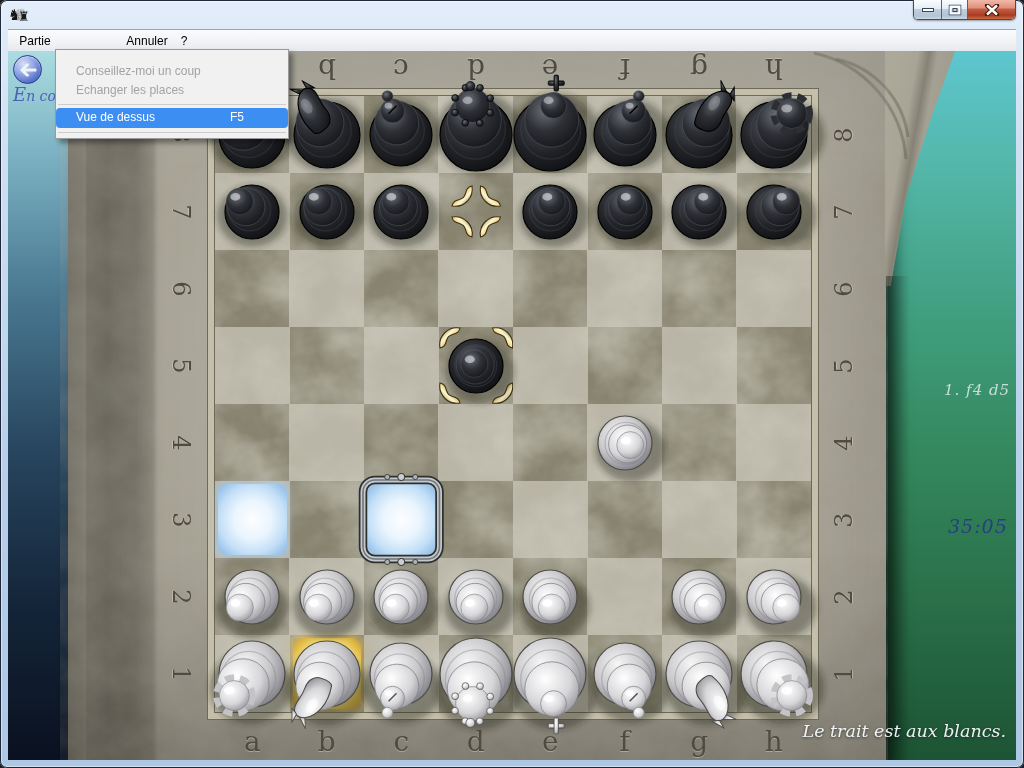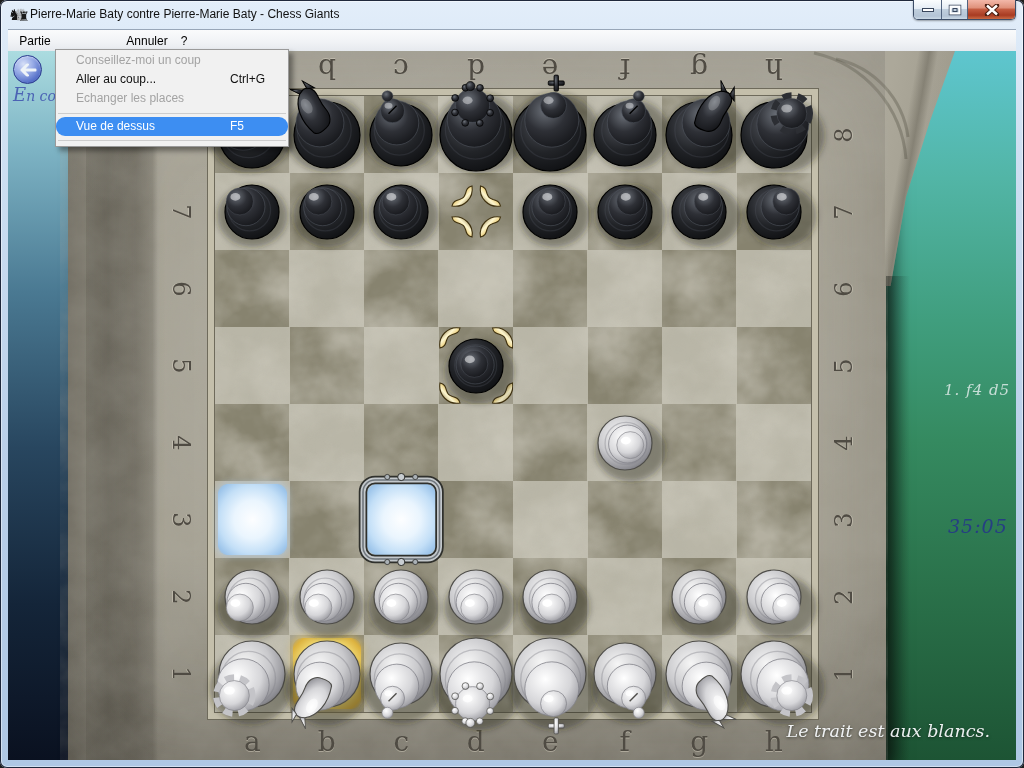--- a/index.html
+++ b/index.html
@@ -61,46 +61,46 @@
          background:linear-gradient(90deg, rgba(8,14,10,.45), rgba(8,14,10,.22) 40%, rgba(8,14,10,0));}
   .frame-band{position:absolute;border:1px solid #6e6a5b;background:#c4bfab;}
   .grid-wrap{position:absolute;border:1px solid #6e6a5b;}
   .grid{position:absolute;inset:0;
         background:repeating-conic-gradient(var(--light) 0 90deg, var(--dark) 90deg 180deg);
         background-size:149px 154px;}
   .coord{position:absolute;font-family:"DejaVu Serif","Liberation Serif",serif;color:#4f4b43;
          text-shadow:0 1px 0 rgba(222,216,200,.45);transform-origin:center;}
   .noise-svg{position:absolute;left:0;top:0;pointer-events:none;}
   
-  .hl{position:absolute;border-radius:9px;}
+  .hl{position:absolute;border-radius:4px;}
   .hl.selected{background:radial-gradient(ellipse at center,#fffbe0 0%,#fdf3b0 35%,#f3dc74 62%,#dcb23f 85%,rgba(190,150,60,0) 100%);
                box-shadow:0 0 8px rgba(235,200,90,.9);}
   .hl.target{background:radial-gradient(ellipse at center,#fdfeff 0%,#eaf5fe 38%,#c3dff7 68%,#9cc4ea 88%,rgba(150,190,230,0) 100%);
              box-shadow:0 0 7px rgba(170,205,240,.8);}
   .ornate{position:absolute;pointer-events:none;}
   .marker{position:absolute;pointer-events:none;}
   .piece{position:absolute;pointer-events:none;}
   
   .back-btn{position:absolute;left:5px;top:4px;width:27px;height:27px;border-radius:50%;
             background:radial-gradient(circle at 35% 30%, #d6dff7 0%, #96aae6 38%, #5570c8 72%, #3a50a8 100%);
             border:1px solid #2a3a8e;box-shadow:inset 0 1px 2px rgba(255,255,255,.5);}
   .back-btn svg{position:absolute;left:50%;top:50%;transform:translate(-50%,-50%);}
   .txt-progress{position:absolute;left:5px;top:33px;font-family:"DejaVu Serif","Liberation Serif",serif;
                 font-style:italic;font-size:14px;color:#4b63b4;}
   .txt-progress::first-letter{font-size:18px;}
   .txt-moves{position:absolute;left:936px;top:330px;font-family:"DejaVu Serif","Liberation Serif",serif;
              font-style:italic;font-size:15px;color:rgba(238,244,243,.78);letter-spacing:1px;}
   .txt-clock{position:absolute;left:940px;top:464px;font-family:"DejaVu Serif","Liberation Serif",serif;
              font-style:italic;font-size:19px;color:rgba(36,52,140,.85);letter-spacing:1px;}
-  .txt-status{position:absolute;right:26px;top:670px;font-family:"DejaVu Serif","Liberation Serif",serif;
+  .txt-status{position:absolute;right:10px;top:670px;font-family:"DejaVu Serif","Liberation Serif",serif;
               font-style:italic;font-size:17.5px;color:rgba(248,250,252,.95);
               text-shadow:0 1px 3px rgba(10,15,10,.6);}
   
   .menu-popup{position:absolute;left:55px;top:49px;width:234px;background:#f1f1f1;
-              border:1px solid #9a9a9a;box-sizing:border-box;padding:1px 0 2px 0;
+              border:1px solid #9a9a9a;box-sizing:border-box;padding:12px 0 2px 0;
               box-shadow:4px 4px 5px rgba(0,0,0,.38);}
   .menu-item{position:relative;height:19.2px;line-height:19.2px;font-size:12px;color:#101010;}
   .menu-item .lab{position:absolute;left:20px;white-space:nowrap;}
   .menu-item .sc{position:absolute;left:174px;white-space:nowrap;}
   .menu-item.disabled{color:#a3a3a3;}
   .menu-item.hl{background:#3d8ef2;color:#fff;}
   .menu-sep{height:8px;position:relative;}
   .menu-sep::after{content:"";position:absolute;left:2px;right:2px;top:4px;border-top:1px solid #cdcdcd;}
 </style>
 </head>
@@ -108,21 +108,20 @@
 
 <div id="screen">
   <div class="window">
 
     <div class="titlebar">
       <span class="app-icon">
         <span class="k1">♞</span>
         <span class="k2">♕</span>
         <span class="k3">♜</span>
       </span>
-      <span class="title-text">Pierre-Marie Baty contre Pierre-Marie Baty - Chess Giants</span>
       <div class="caption-buttons">
         <div class="cap-btn min">
           <svg width="12" height="6">
             <rect x="0.5" y="1.5" width="11" height="3" fill="#fff" stroke="#39465c" stroke-width="1"></rect>
           </svg>
         </div>
         <div class="cap-btn max">
           <svg width="13" height="11">
             <rect x="1" y="1" width="11" height="9" fill="none" stroke="#39465c" stroke-width="2"></rect>
             <rect x="2" y="2" width="9" height="7" fill="none" stroke="#fff" stroke-width="2"></rect>
@@ -623,24 +622,20 @@
       <div class="txt-progress">En cours</div>
       <div class="txt-moves">1. f4  d5</div>
       <div class="txt-clock">35:05</div>
       <div class="txt-status">Le trait est aux blancs.</div>
     </div>
 
     <div class="menu-popup">
         <div class="menu-item disabled">
           <span class="lab">Conseillez-moi un coup</span>
         </div>
-        <div class="menu-item">
-          <span class="lab">Aller au coup...</span>
-          <span class="sc">Ctrl+G</span>
-        </div>
         <div class="menu-item disabled">
           <span class="lab">Echanger les places</span>
         </div>
         <div class="menu-sep"></div>
         <div class="menu-item hl">
           <span class="lab">Vue de dessus</span>
           <span class="sc">F5</span>
         </div>
         <div class="menu-sep"></div>
       </div>

